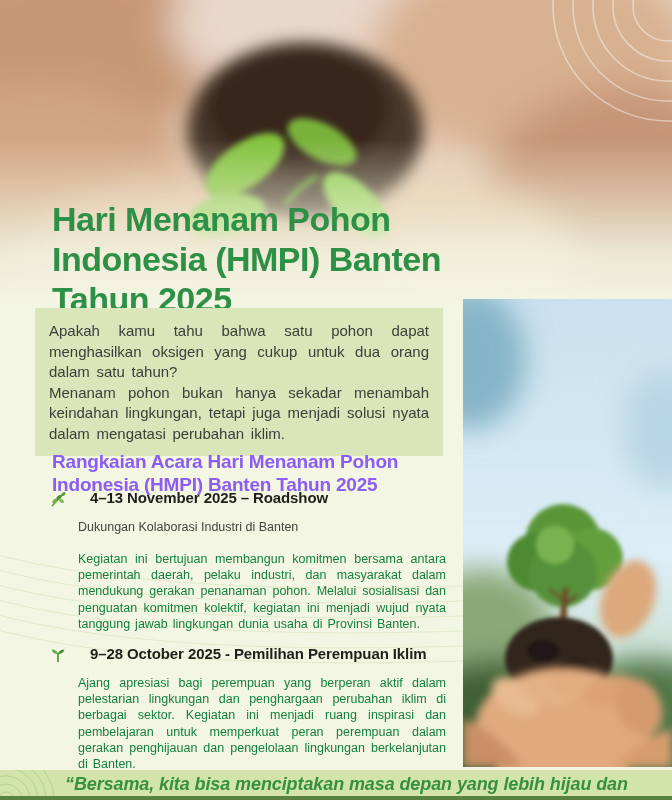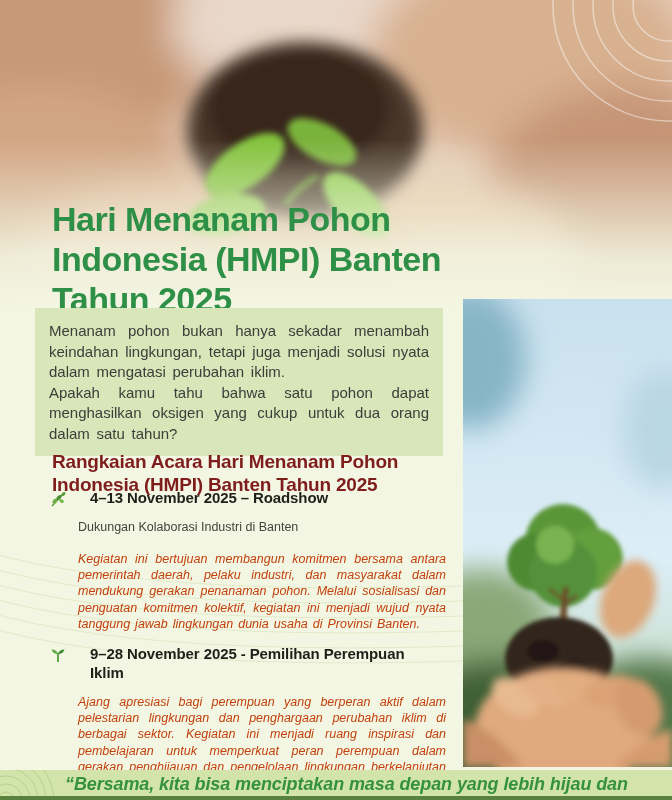--- a/index.html
+++ b/index.html
@@ -22,36 +22,36 @@
     background:#d8e6ba;padding:13px 14px 12px 14px;
     font-size:15px;line-height:20.5px;color:#3c3e3a;
     text-align:justify;word-spacing:2.5px;
   }
   .intro-box p{margin:0;}
   
   .side-photo{position:absolute;left:463px;top:299px;width:209px;height:468px;}
   
   .agenda-heading{
     position:absolute;left:52px;top:434px;width:410px;
-    font-size:19px;line-height:23px;font-weight:800;color:#7f1d1d;
+    font-size:19px;line-height:23px;font-weight:800;color:#8b5cf6;
     letter-spacing:-0.2px;
   }
   .events{position:absolute;left:48px;top:476px;width:400px;}
   .event{position:relative;padding-left:30px;margin-bottom:9px;}
   .event-icon{position:absolute;left:0;top:1px;width:20px;height:20px;}
   .event-title{
     font-size:15px;line-height:19px;font-weight:800;color:#1e2019;
     letter-spacing:-0.1px;margin:12px;
   }
   .event-subtitle{
     font-size:12.5px;line-height:16px;color:#41453c;margin:1px 0 16px 0;
   }
   .event-body{
-    font-size:12.5px;line-height:16.2px;color:#c2410c;margin:2px 12px 0 0;
-    text-align:justify;word-spacing:1.5px;width:368px;font-style:italic;
+    font-size:12.5px;line-height:16.2px;color:#15803d;margin:2px 12px 0 0;
+    text-align:justify;word-spacing:1.5px;width:368px;
   }
   
   .contours{position:absolute;left:0;top:520px;width:672px;height:170px;pointer-events:none;}
   
   .footer-bar{
     position:absolute;left:0;top:770px;width:672px;height:26px;
     background:#d2e4aa;overflow:hidden;
   }
   .footer-quote{
     position:absolute;left:65px;top:4px;
@@ -114,22 +114,22 @@
           <circle cx="668" cy="6" r="95"></circle>
         <circle cx="668" cy="6" r="115"></circle>
       </g>
       <rect width="672" height="310" fill="url(#fade)"></rect>
     </svg>
   </div>
 
   <h1 class="title">Hari Menanam Pohon Indonesia (HMPI) Banten Tahun 2025</h1>
 
   <div class="intro-box">
+    <p>Apakah kamu tahu bahwa satu pohon dapat menghasilkan oksigen yang cukup untuk dua orang dalam satu tahun?</p>
     <p>Menanam pohon bukan hanya sekadar menambah keindahan lingkungan, tetapi juga menjadi solusi nyata dalam mengatasi perubahan iklim.</p>
-    <p>Apakah kamu tahu bahwa satu pohon dapat menghasilkan oksigen yang cukup untuk dua orang dalam satu tahun?</p>
   </div>
 
   <svg class="contours" viewBox="0 0 672 170">
     <g stroke="#dce7c2" stroke-width="1" fill="none" opacity="0.8">
       <path d="M-20 30 Q180 90 672 55"></path>
       <path d="M-20 45 Q180 105 672 70"></path>
       <path d="M-20 60 Q180 120 672 85"></path>
       <path d="M-20 75 Q180 135 672 100"></path>
       <path d="M-20 90 Q180 150 672 115"></path>
       <path d="M-20 105 Q180 165 672 130"></path>
@@ -152,21 +152,21 @@
       <p class="event-subtitle">Dukungan Kolaborasi Industri di Banten</p>
       <p class="event-body">Kegiatan ini bertujuan membangun komitmen bersama antara pemerintah daerah, pelaku industri, dan masyarakat dalam mendukung gerakan penanaman pohon. Melalui sosialisasi dan penguatan komitmen kolektif, kegiatan ini menjadi wujud nyata tanggung jawab lingkungan dunia usaha di Provinsi Banten.</p>
     </div>
 
     <div class="event">
       <svg class="event-icon" viewBox="0 0 20 20">
         <path d="M10 17 L10 8" stroke="#4f9e3a" stroke-width="1.8" fill="none"></path>
         <path d="M10 9 Q5 9 3.5 4.5 Q9 4.5 10 9" fill="#5aab41"></path>
         <path d="M10 9 Q15 9 16.5 4.5 Q11 4.5 10 9" fill="#3f8a2e"></path>
       </svg>
-      <p class="event-title">9–28 November 2025 - Pemilihan Perempuan Iklim</p>
+      <p class="event-title">9–28 October 2025 - Pemilihan Perempuan Iklim</p>
       <p class="event-body">Ajang apresiasi bagi perempuan yang berperan aktif dalam pelestarian lingkungan dan penghargaan perubahan iklim di berbagai sektor. Kegiatan ini menjadi ruang inspirasi dan pembelajaran untuk memperkuat peran perempuan dalam gerakan penghijauan dan pengelolaan lingkungan berkelanjutan di Banten.</p>
     </div>
 
     <div class="event">
       <svg class="event-icon" viewBox="0 0 20 20">
         <rect x="8.8" y="12" width="2.4" height="5" fill="#7c4a26"></rect>
         <circle cx="10" cy="8" r="6" fill="#4c8f3a"></circle>
       </svg>
       <p class="event-body">Acara puncak peringatan Hari Menanam Pohon Indonesia tingkat Provinsi Banten, yang dihadiri oleh unsur pemerintah, TNI, industri, komunitas, pelajar, dan masyarakat umum. Dalam kegiatan ini akan dilaksanakan penanaman pohon serentak, peluncuran program gerakan kelola lingkungan daerah, serta penyerahan penghargaan kepada mitra dan tokoh peduli lingkungan.</p>
     </div>

